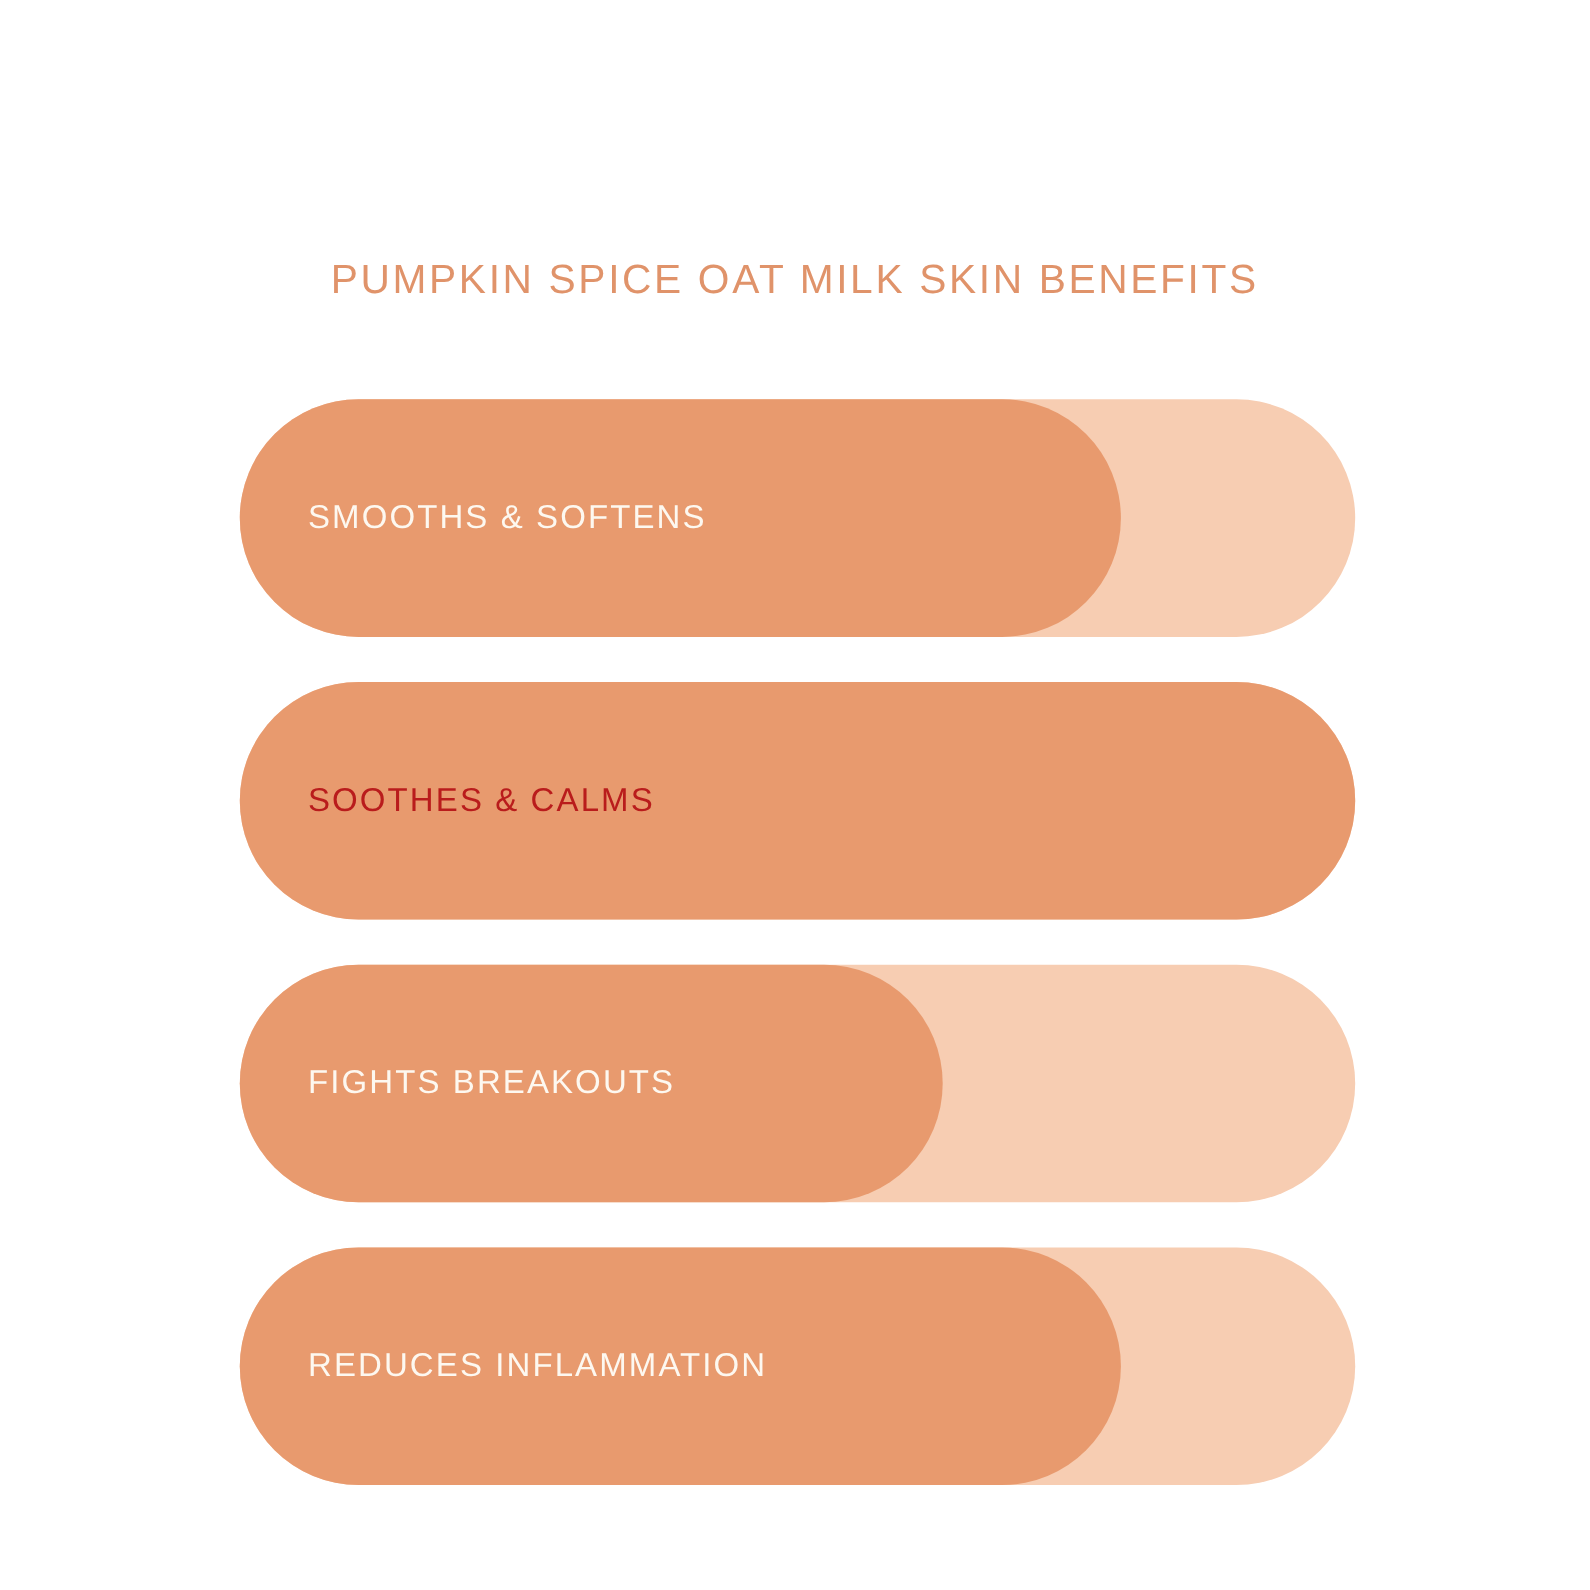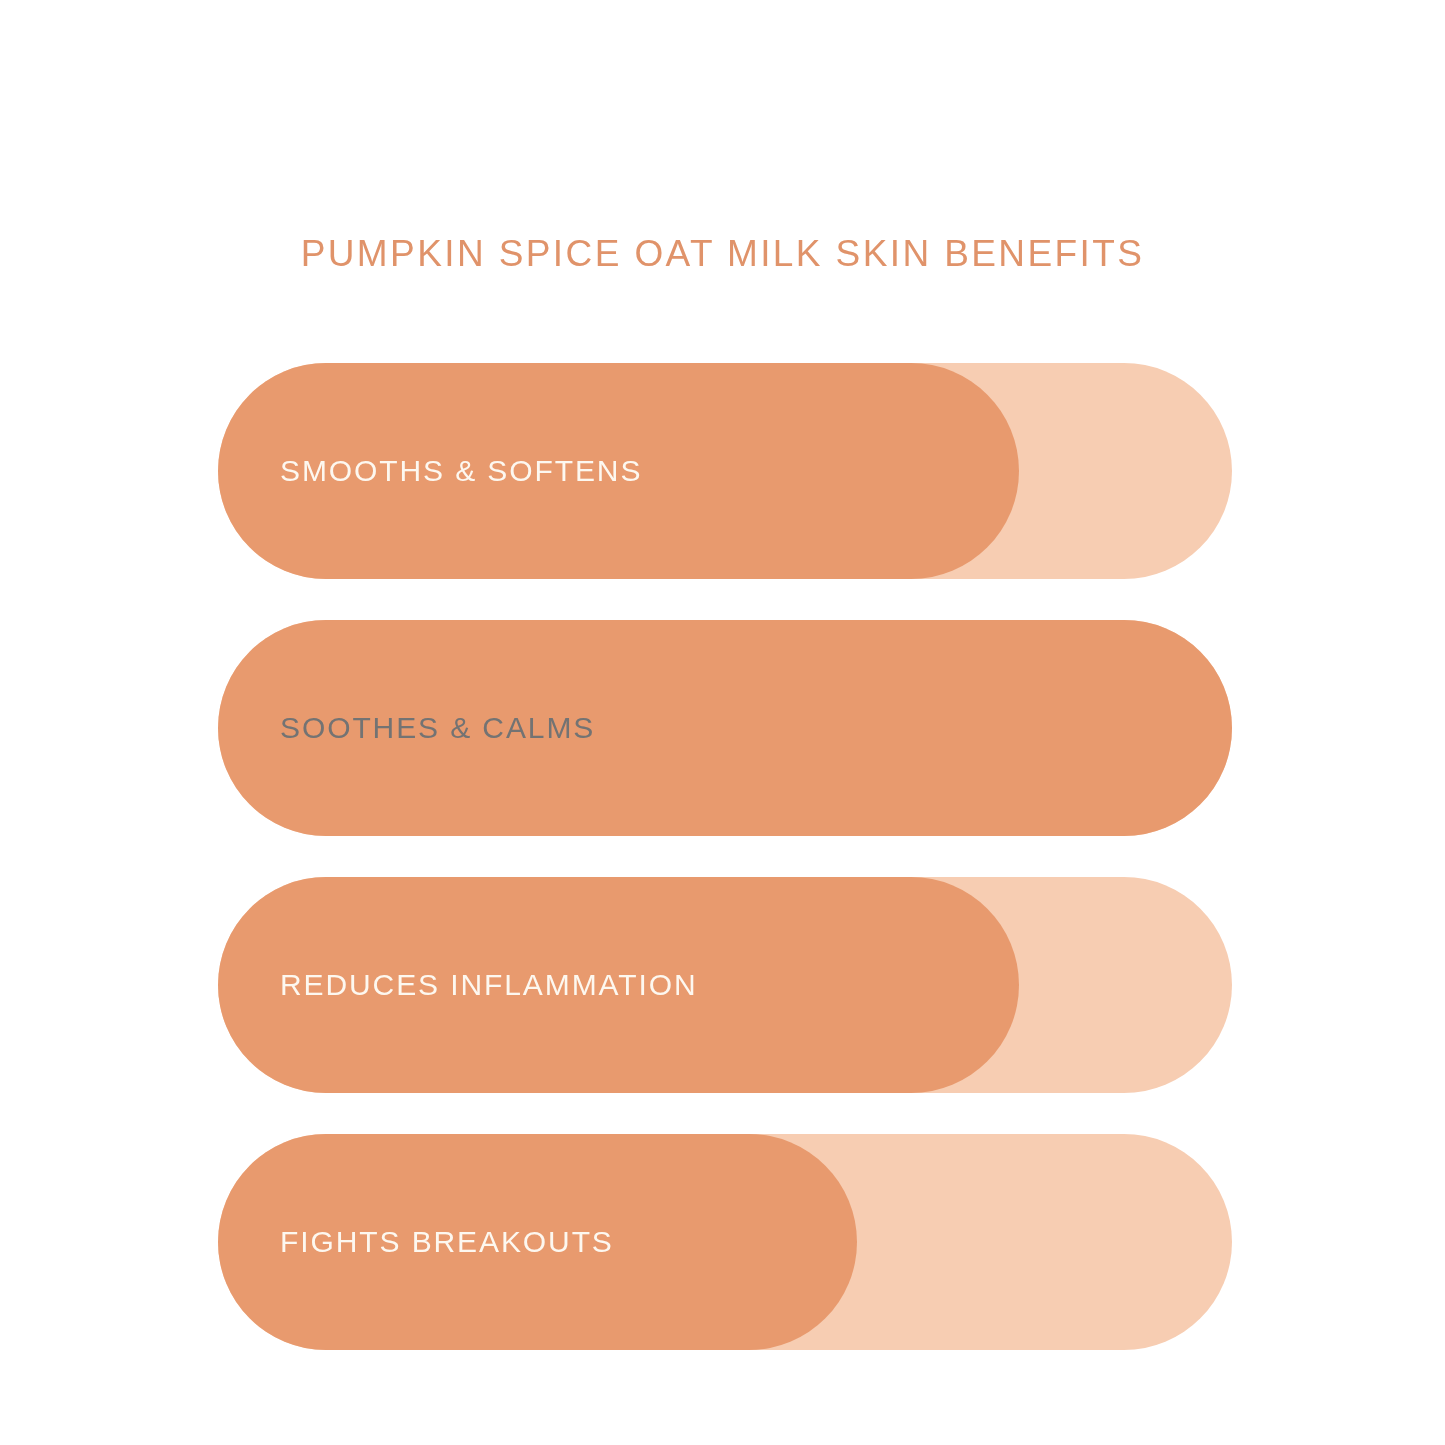--- a/index.html
+++ b/index.html
@@ -87,29 +87,29 @@
 
     <div class="bar-row">
       <div class="bar-track" style="width: 100%; background: rgb(247, 205, 178);"></div>
       <div class="bar-fill" style="width: 79%; background: rgb(232, 154, 110);"></div>
       <div class="bar-label" style="color: rgb(253, 248, 240);">SMOOTHS &amp; SOFTENS</div>
     </div>
 
     <div class="bar-row">
       <div class="bar-track" style="width: 100%; background: rgb(247, 205, 178);"></div>
       <div class="bar-fill" style="width: 100%; background: rgb(232, 154, 110);"></div>
-      <div class="bar-label" style="color: #737373;">SOOTHES &amp; CALMS</div>
+      <div class="bar-label" style="color: #b91c1c;">SOOTHES &amp; CALMS</div>
+    </div>
+
+    <div class="bar-row">
+      <div class="bar-track" style="width: 100%; background: rgb(247, 205, 178);"></div>
+      <div class="bar-fill" style="width: 63%; background: rgb(232, 154, 110);"></div>
+      <div class="bar-label" style="color: rgb(253, 248, 240);">FIGHTS BREAKOUTS</div>
     </div>
 
     <div class="bar-row">
       <div class="bar-track" style="width: 100%; background: rgb(247, 205, 178);"></div>
       <div class="bar-fill" style="width: 79%; background: rgb(232, 154, 110);"></div>
       <div class="bar-label" style="color: rgb(253, 248, 240);">REDUCES INFLAMMATION</div>
     </div>
 
-    <div class="bar-row">
-      <div class="bar-track" style="width: 100%; background: rgb(247, 205, 178);"></div>
-      <div class="bar-fill" style="width: 63%; background: rgb(232, 154, 110);"></div>
-      <div class="bar-label" style="color: rgb(253, 248, 240);">FIGHTS BREAKOUTS</div>
-    </div>
-
   </div>
 </div>
 
 </body></html>

